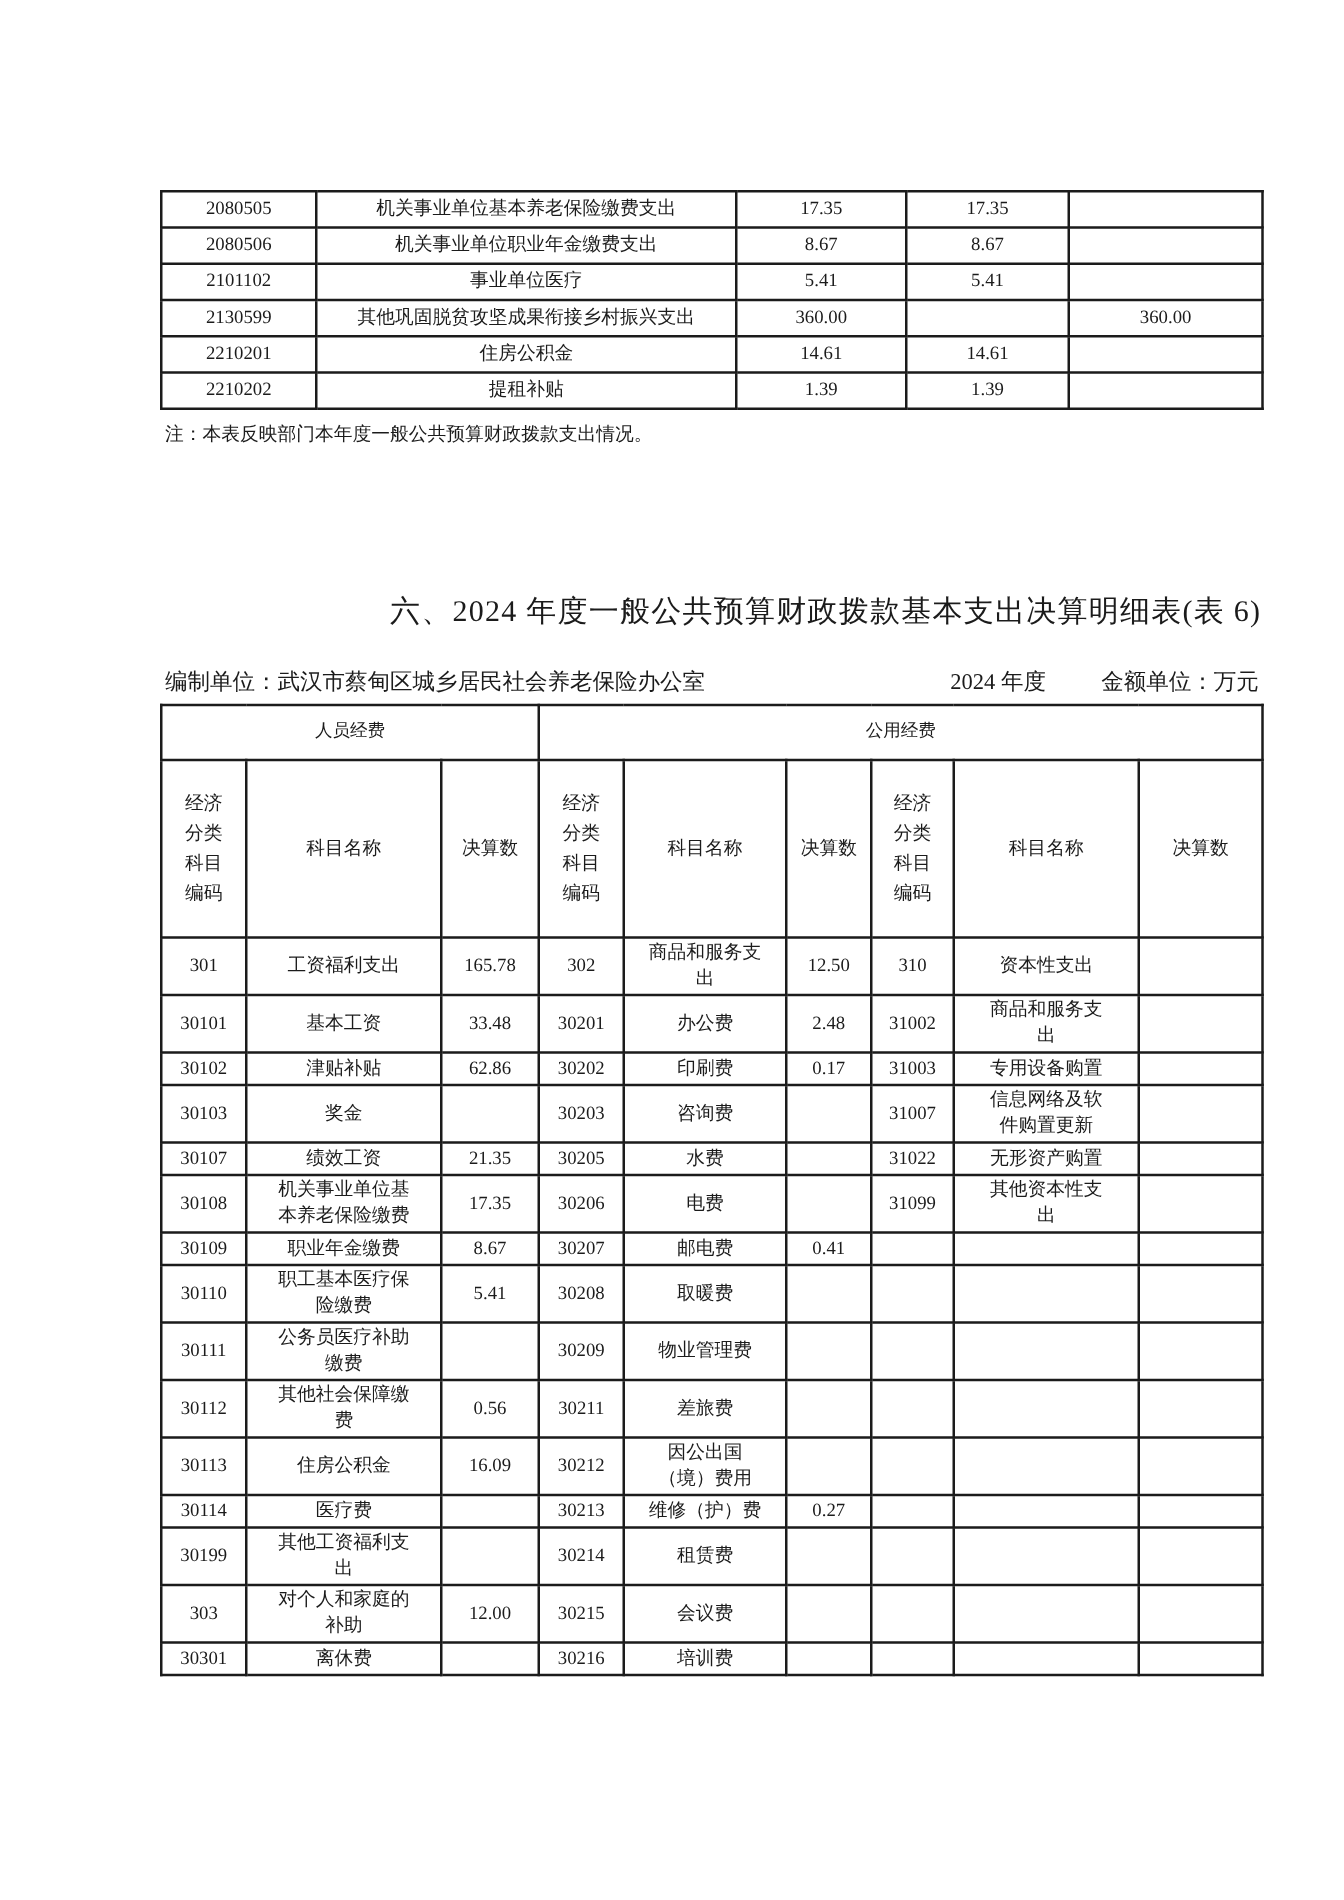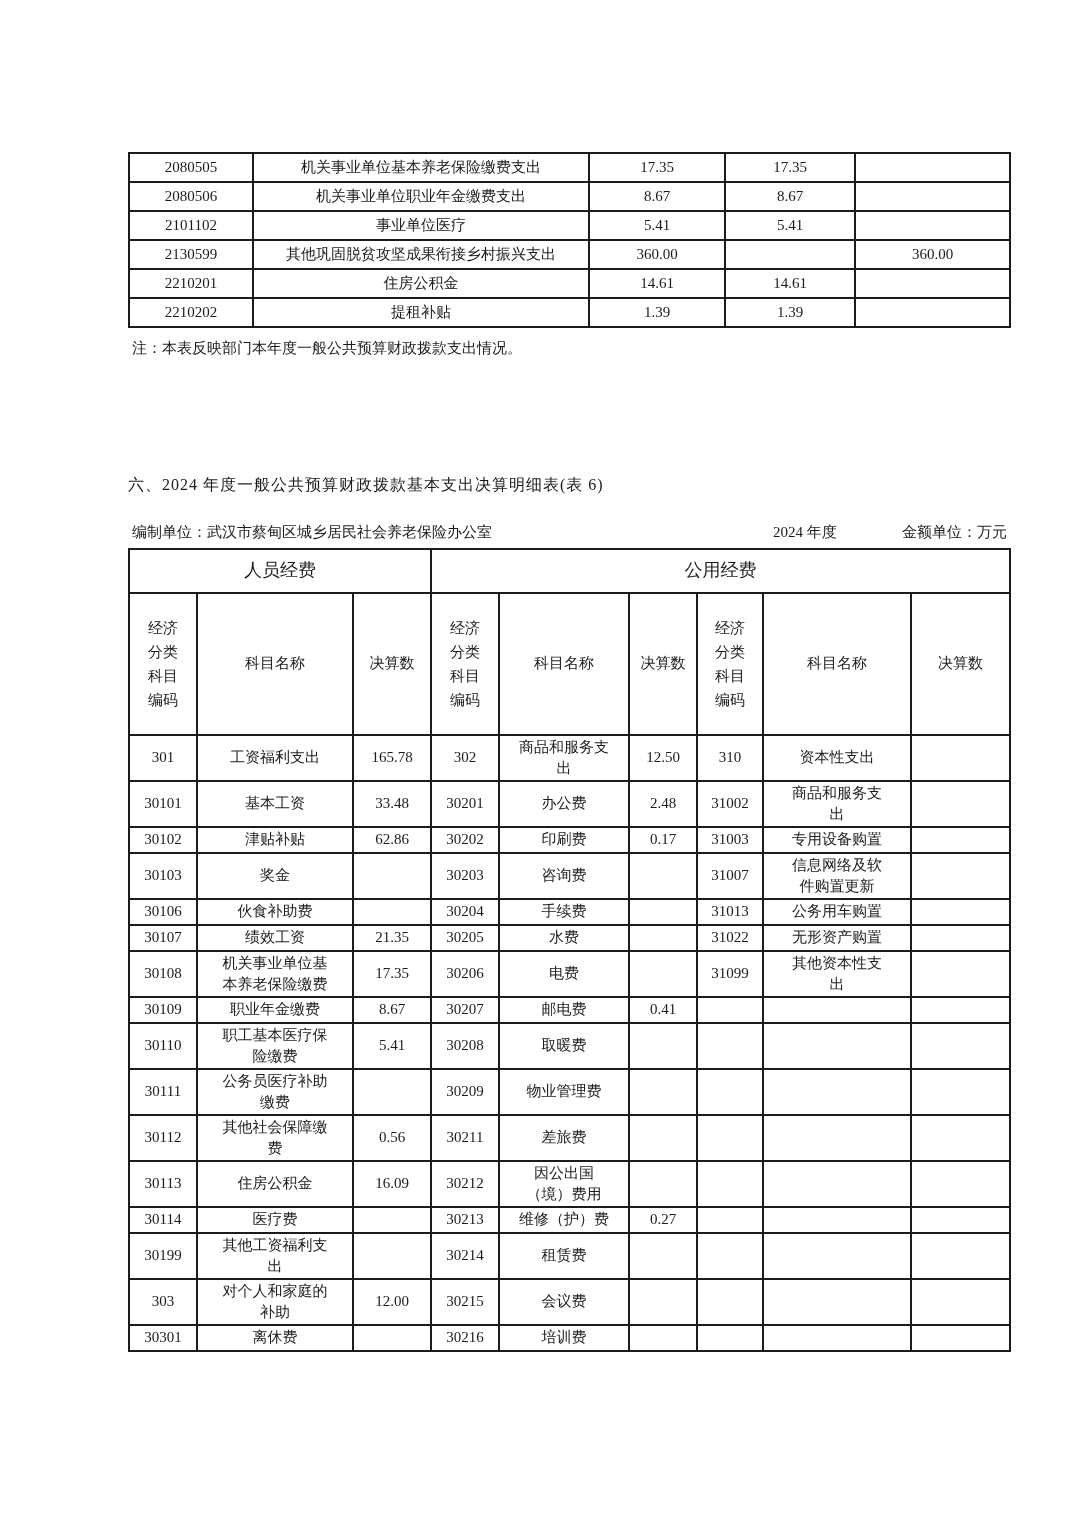--- a/index.html
+++ b/index.html
@@ -45,38 +45,38 @@
   .t1 td{height:23px;font-family:Liberation Serif, serif;}
   
   .note{
     margin:10px 0 0 4px;
     font-size:15px;
     line-height:1.4;
   }
   
   .title{
     margin:116px 0 0 0;
-    text-align:left;
-    font-size:16px;
+    text-align:right;
+    font-size:24px;
     font-weight:normal;
     letter-spacing:1px;
     line-height:1.3;
   }
   
   .meta{
     display:flex;
     align-items:flex-end;
     margin:27px 0 6px 0;
-    font-size:15px;
+    font-size:18px;
   }
   .meta-left{flex:0 0 56%;text-align:left;padding-left:4px;}
   .meta-mid{flex:0 0 24%;text-align:right;}
   .meta-right{flex:1 1 auto;text-align:right;padding-right:2px;}
   
-  .t2 .grp th{height:38px;font-size:18px;border-radius:17px;}
+  .t2 .grp th{height:38px;font-size:14px;border-radius:17px;}
   .t2 .cols th{height:136px;}
   .t2 td{height:22px;padding:1px 3px;}
   .wrap2{
     display:inline-block;
     width:2.15em;
     line-height:1.6;
   }
   .wname1{display:inline-block;max-width:7.4em;}
   .wname2{display:inline-block;max-width:6.5em;}
   .wname3{display:inline-block;max-width:6.6em;}
@@ -219,31 +219,20 @@
             <td><span class="wname1">奖金</span></td>
             <td></td>
             <td>30203</td>
             <td><span class="wname2">咨询费</span></td>
             <td></td>
             <td>31007</td>
             <td><span class="wname3">信息网络及软件购置更新</span></td>
             <td></td>
           </tr>
           <tr>
-            <td>30106</td>
-            <td><span class="wname1">伙食补助费</span></td>
-            <td></td>
-            <td>30204</td>
-            <td><span class="wname2">手续费</span></td>
-            <td></td>
-            <td>31013</td>
-            <td><span class="wname3">公务用车购置</span></td>
-            <td></td>
-          </tr>
-          <tr>
             <td>30107</td>
             <td><span class="wname1">绩效工资</span></td>
             <td>21.35</td>
             <td>30205</td>
             <td><span class="wname2">水费</span></td>
             <td></td>
             <td>31022</td>
             <td><span class="wname3">无形资产购置</span></td>
             <td></td>
           </tr>

